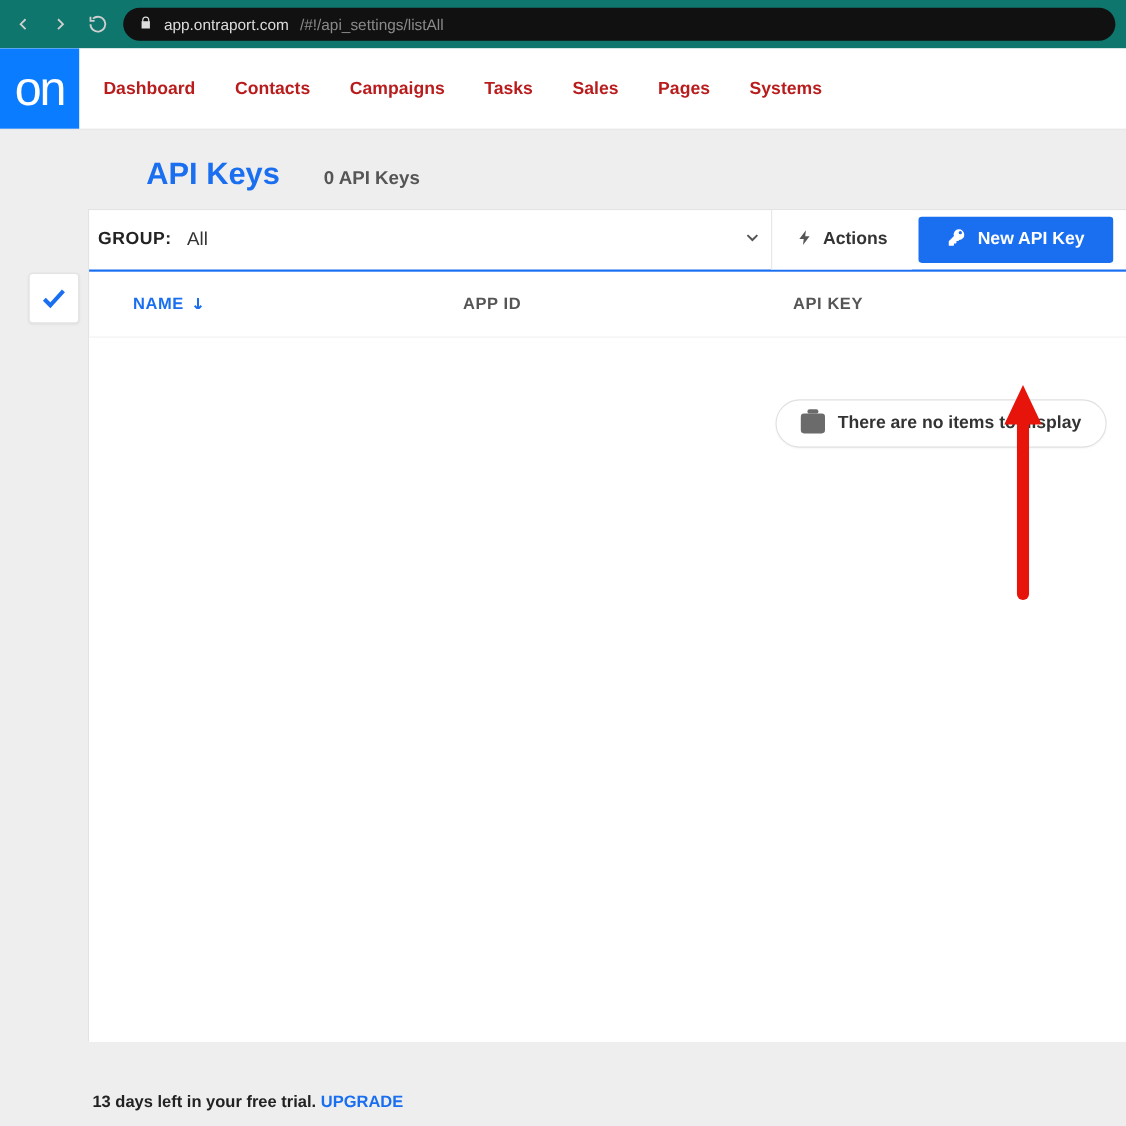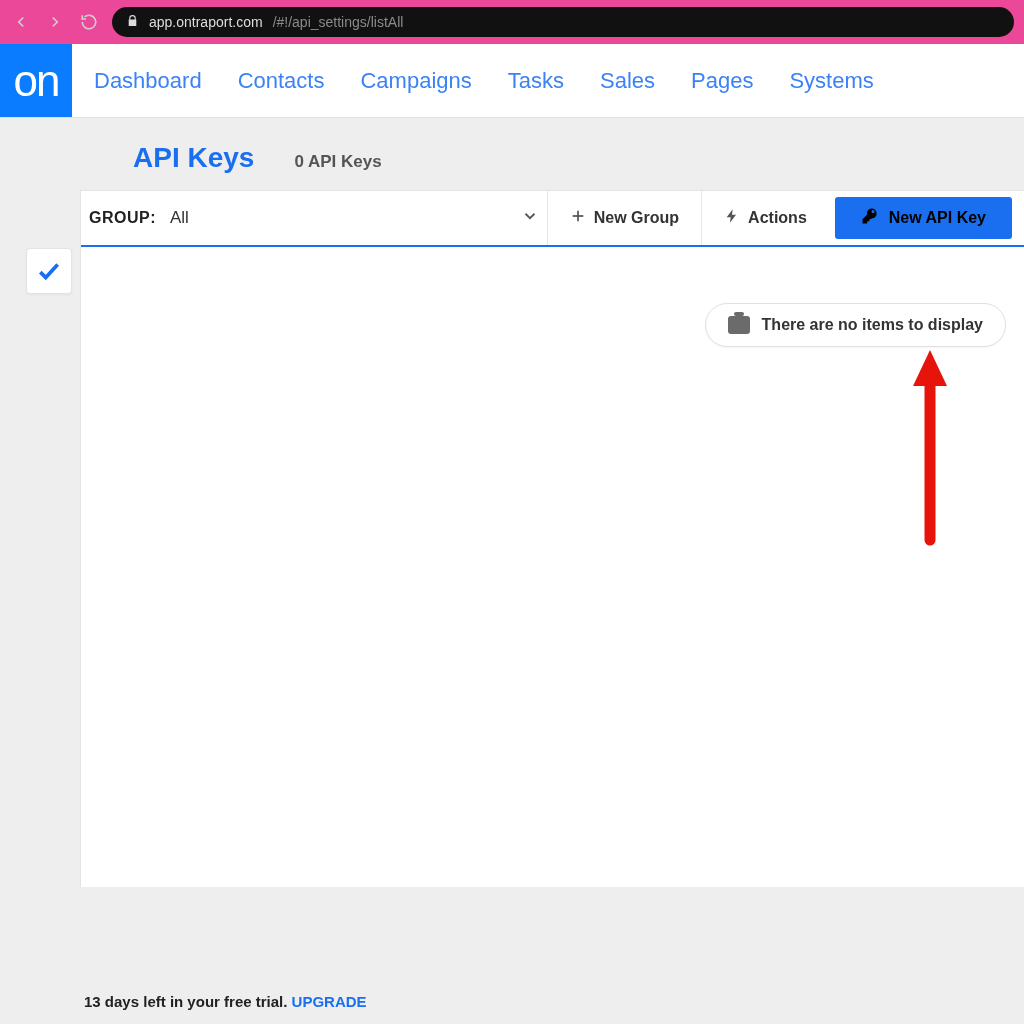--- a/index.html
+++ b/index.html
@@ -1,43 +1,43 @@
 <!DOCTYPE html>
 <html><head>
 <meta charset="utf-8">
 <style>
   * { box-sizing: border-box; margin: 0; padding: 0; }
   html, body { width: 1024px; height: 1024px; font-family: -apple-system, BlinkMacSystemFont, "Segoe UI", Arial, sans-serif; background: #f0f0f0; overflow: hidden; }
   
-  .chrome { height: 44px; background: #ec4899; display: flex; align-items: center; padding: 0 10px; gap: 12px; }
+  .chrome { height: 44px; background: #0f766e; display: flex; align-items: center; padding: 0 10px; gap: 12px; }
   .chrome .nav-btn { width: 22px; height: 22px; display: flex; align-items: center; justify-content: center; color: #cfcfcf; cursor: pointer; }
   .chrome .addr { flex: 1; height: 30px; background: #111; border-radius: 16px; display: flex; align-items: center; padding: 0 14px; color: #ddd; font-size: 14px; gap: 10px; }
   .chrome .addr .lock { color: #ddd; }
   .chrome .addr .url-dim { color: #8a8a8a; }
   
   .topbar { height: 74px; background: #fff; display: flex; align-items: stretch; border-bottom: 1px solid #e1e1e1; }
   .logo { width: 72px; background: #0a7cff; color: #fff; display: flex; align-items: center; justify-content: center; font-size: 44px; font-weight: 400; letter-spacing: -2px; }
   .menu { display: flex; align-items: center; gap: 36px; padding-left: 22px; }
-  .menu a { color: #3b82f6; font-weight: 400; font-size: 22px; text-decoration: none; cursor: pointer; }
+  .menu a { color: #b91c1c; font-weight: 700; font-size: 16px; text-decoration: none; cursor: pointer; }
   
   .page { position: relative; background: #eeeeee; height: calc(1024px - 44px - 74px); padding-left: 0; }
   .page-inner { padding-top: 24px; }
   .title-row { display: flex; align-items: baseline; gap: 40px; padding-left: 114px; margin-bottom: 16px; margin-left: 19px; }
   .title { color: #1a6ff1; font-weight: 800; font-size: 28px; }
   .count { color: #555; font-size: 17px; font-weight: 600; }
   
   .list-wrap { margin-left: 80px; margin-right: 0; background: #fff; border: 1px solid #e3e3e3; border-right: none; border-bottom: none; }
   .toolbar { display: flex; align-items: stretch; height: 56px; border-bottom: 2px solid #1a6ff1; }
   .grp { display: flex; align-items: center; padding: 0 8px; flex: 1; gap: 14px; justify-content: center; }
   .grp-label { font-weight: 800; font-size: 16px; color: #222; letter-spacing: 0.5px; }
   .grp-val { font-size: 17px; color: #333; }
   .grp .chev { margin-left: auto; color: #555; }
   .tool-btn { display: flex; align-items: center; gap: 8px; padding: 0 22px; border-left: 1px solid #e6e6e6; font-size: 16px; font-weight: 600; color: #333; cursor: pointer; background: #fff; }
   .tool-btn .ico { color: #555; }
-  .primary-btn { display: flex; align-items: center; gap: 10px; padding: 16px 26px; margin: 6px 12px 6px 6px; background: #1a6ff1; color: #000000; font-weight: 700; font-size: 16px; border-radius: 3px; cursor: pointer; }
+  .primary-btn { display: flex; align-items: center; gap: 10px; padding: 16px 26px; margin: 6px 12px 6px 6px; background: #1a6ff1; color: #ffffff; font-weight: 700; font-size: 16px; border-radius: 3px; cursor: pointer; }
   
   .select-all { position: absolute; left: 26px; top: 130px; width: 46px; height: 46px; background: #fff; border: 1px solid #e3e3e3; border-radius: 4px; display: flex; align-items: center; justify-content: center; box-shadow: 0 1px 2px rgba(0,0,0,0.05); cursor: pointer; }
   .select-all svg { color: #1a6ff1; }
   
   .cols { display: flex; align-items: center; height: 60px; padding: 0 20px 0 40px; border-bottom: 1px solid #eee; }
   .col { font-weight: 800; font-size: 15px; letter-spacing: 0.5px; color: #555; }
   .col.name { width: 300px; color: #1a6ff1; display: flex; align-items: center; gap: 8px; cursor: pointer; }
   .col.name .sort { color: #1a6ff1; font-size: 12px; }
   .col.appid { width: 300px; }
   .col.apikey { flex: 1; }
@@ -109,45 +109,48 @@
           <span class="grp-label">GROUP:</span>
           <span class="grp-val">All</span>
           <span class="chev">
             <svg width="18" height="18" viewBox="0 0 24 24" fill="none" stroke="currentColor" stroke-width="2.4">
                 <polyline points="6 9 12 15 18 9"></polyline>
               </svg>
           </span>
         </div>
         <div class="tool-btn">
           <span class="ico">
-            <svg width="16" height="16" viewBox="0 0 24 24" fill="none" stroke="currentColor" stroke-width="2.6">
-                <line x1="12" y1="4" x2="12" y2="20"></line>
-                <line x1="4" y1="12" x2="20" y2="12"></line>
-              </svg>
-          </span>
-          <span>New Group</span>
-        </div>
-        <div class="tool-btn">
-          <span class="ico">
             <svg width="16" height="16" viewBox="0 0 24 24" fill="currentColor">
                 <path d="M13 2 4 14h6l-1 8 9-12h-6l1-8z"></path>
               </svg>
           </span>
           <span>Actions</span>
         </div>
         <div class="primary-btn">
           <span>
             <svg width="18" height="18" viewBox="0 0 24 24" fill="currentColor">
                 <path d="M14 2a6 6 0 0 0-5.65 8L2 16.35V22h5.65l.7-.7V19h2.3l.7-.7V16h2.3l1-1A6 6 0 1 0 14 2zm2 6a2 2 0 1 1 2-2 2 2 0 0 1-2 2z"></path>
               </svg>
           </span>
           <span>New API Key</span>
         </div>
       </div>
 
+      <div class="cols">
+        <div class="col name">
+          <span>NAME</span>
+          <span class="sort">
+            <svg width="10" height="12" viewBox="0 0 10 12" fill="currentColor">
+                <path d="M5 12 5 2 M5 12 2 9 M5 12 8 9" stroke="currentColor" stroke-width="1.8" fill="none"></path>
+              </svg>
+          </span>
+        </div>
+        <div class="col appid">APP ID</div>
+        <div class="col apikey">API KEY</div>
+      </div>
 
       <div class="body-area">
         <div class="empty-pill">
           <span class="cam"></span>
           <span>There are no items to display</span>
         </div>
       </div>
     </div>
   </div>
 

